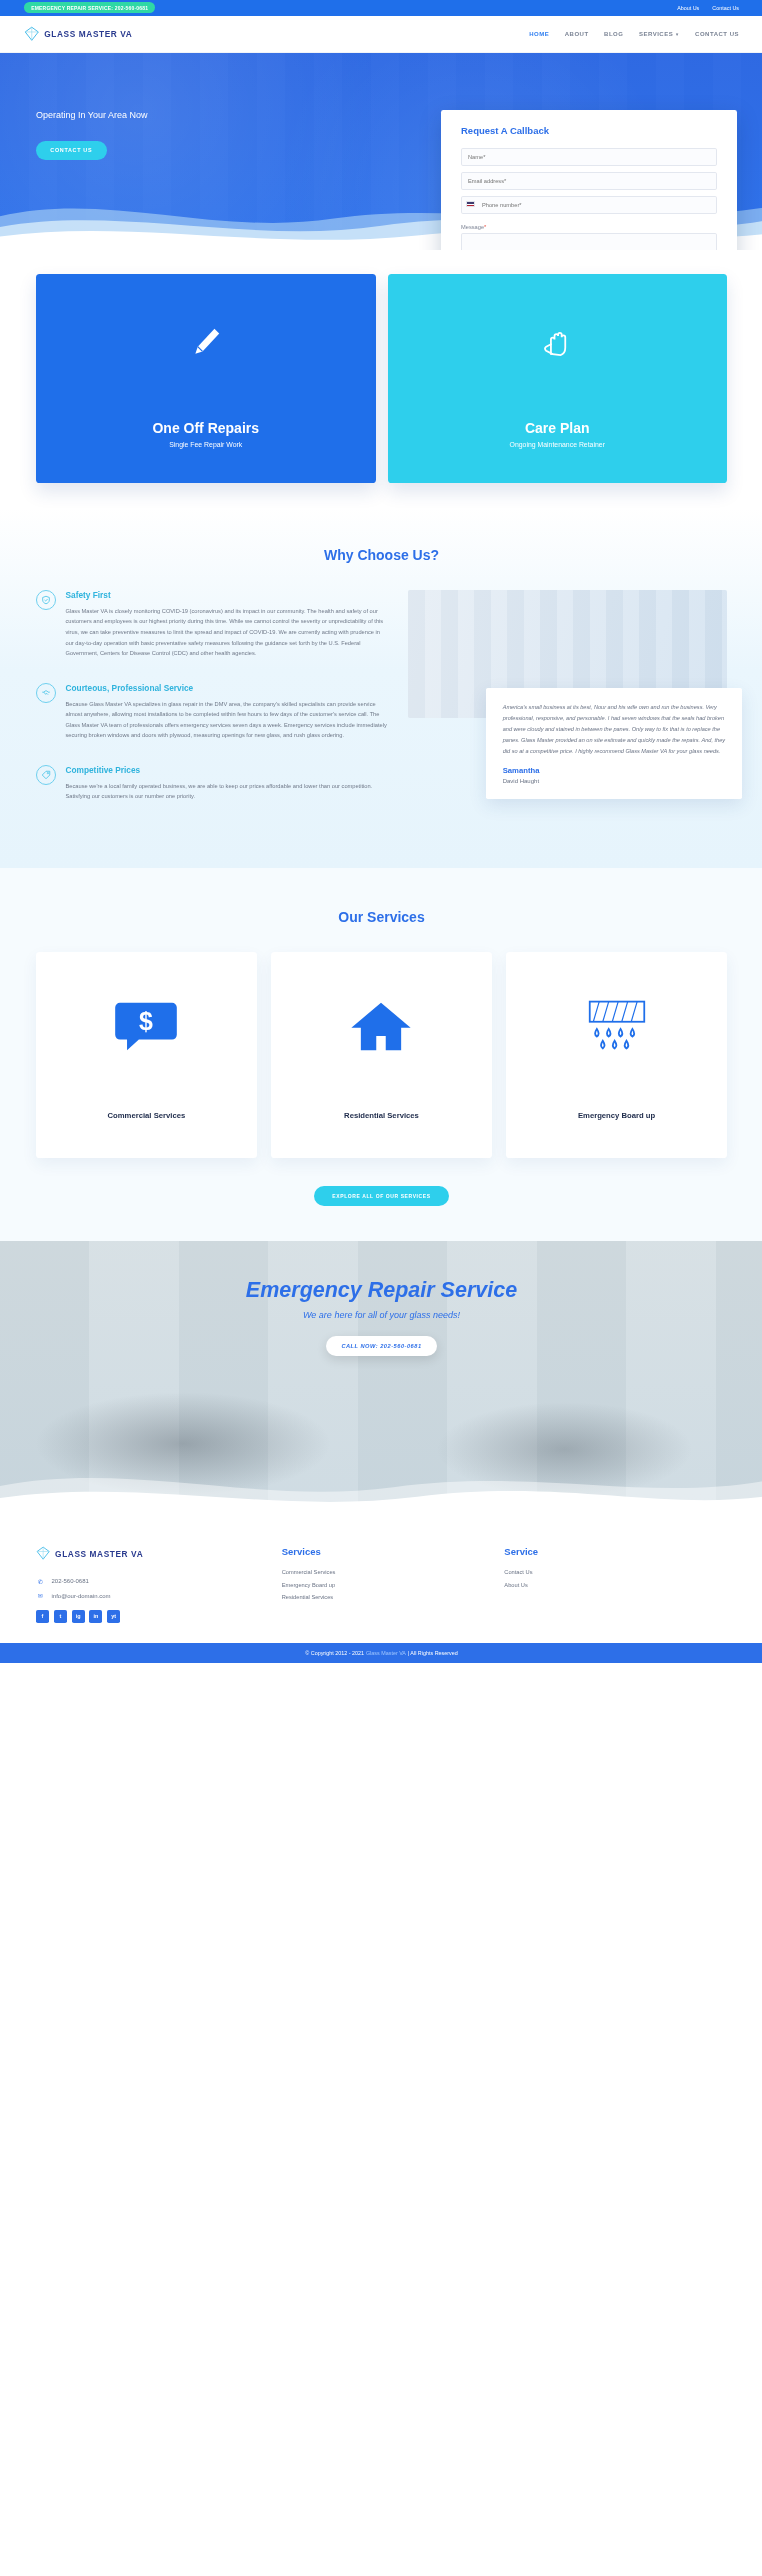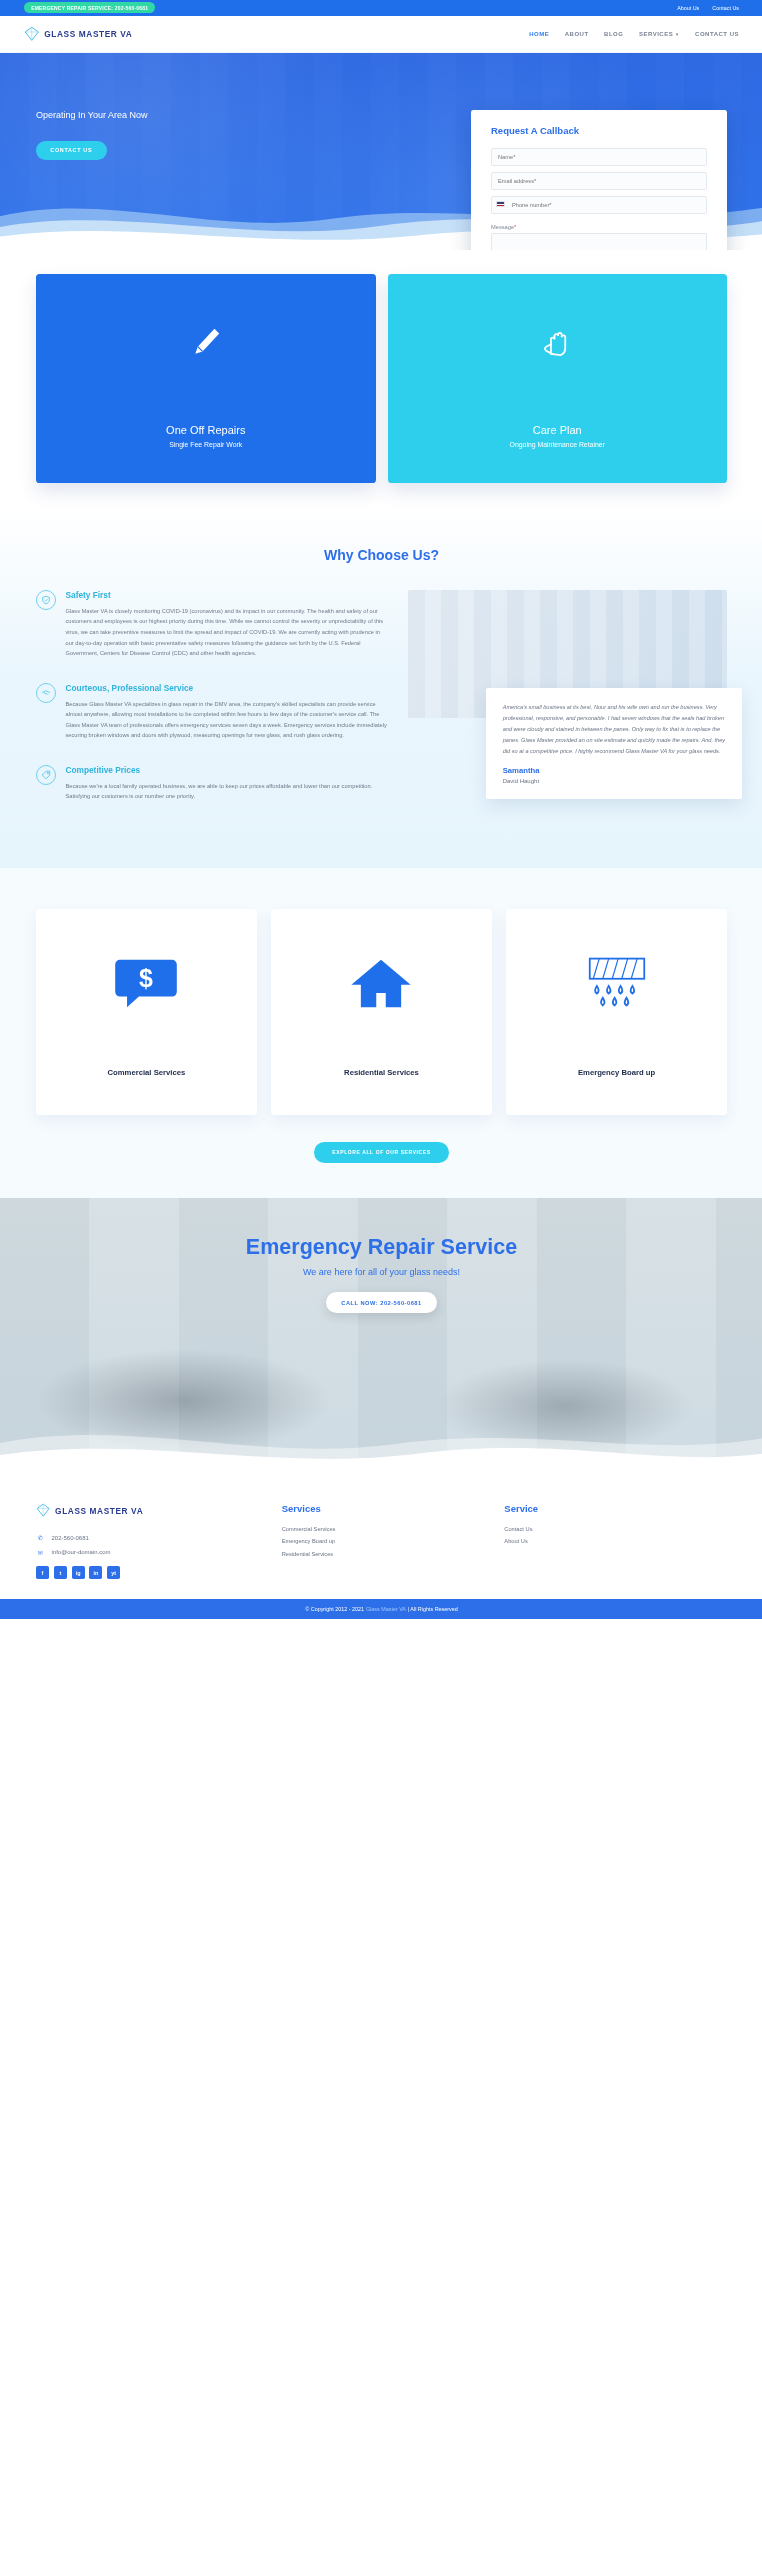--- a/index.html
+++ b/index.html
@@ -85,22 +85,22 @@
   }
   .hero p.sub { font-size: 9px; font-weight: 300; margin-bottom: 21px; }
   .btn-pill {
     display: inline-block; background: #2ecfec; color: #fff;
     font-size: 5.4px; font-weight: bold; letter-spacing: 0.7px;
     padding: 6.6px 14.3px; border-radius: 12px; text-decoration: none;
     border: none; cursor: pointer;
   }
   
   .callback {
-    position: absolute; right: 36px; top: 57px; z-index: 5;
-    width: 256px; background: #fff; border-radius: 2.4px;
+    position: absolute; right: 26px; top: 57px; z-index: 5;
+    width: 296px; background: #fff; border-radius: 2.4px;
     box-shadow: 0 7.2px 22.6px rgba(10,40,90,.22);
     padding: 15.5px 20px 18px;
   }
   .callback h3 {
     font-size: 9.5px; color: #2d6fe8; font-weight: bold; margin-bottom: 12px;
   }
   .field {
     width: 100%; height: 18px; border: 0.6px solid #e3e7ef; border-radius: 1.8px;
     background: #fbfcfe; font-size: 5.7px; color: #b6bcc9;
     padding: 0 6px; margin-bottom: 6px; font-family: inherit;
@@ -122,21 +122,21 @@
   .cards {
     display: flex; gap: 12px; padding: 24px 36px 0; justify-content: center;
   }
   .svc-card {
     flex: 1; height: 209px; border-radius: 3.6px; color: #fff;
     display: flex; flex-direction: column; align-items: center;
     justify-content: flex-end; padding-bottom: 35px;
     box-shadow: 0 8.3px 18px rgba(20,60,140,.13);
   }
   .svc-card .ic { margin-bottom: auto; margin-top: 50px; }
-  .svc-card h4 { font-size: 11px; font-weight: normal; margin-bottom: 4.2px; }
+  .svc-card h4 { font-size: 14px; font-weight: bold; margin-bottom: 4.2px; }
   .svc-card p { font-size: 6.9px; font-weight: 300; }
 
   
   .why {
     background: linear-gradient(180deg,#ffffff 0%, #eaf6fd 45%, #e6f4fc 100%);
     padding: 39px 0 42px; margin-top: 25px;
   }
   .sec-title {
     text-align: center; color: #2d6fe8; font-size: 14px; font-weight: bold;
     margin-bottom: 27.4px;
@@ -191,20 +191,21 @@
   .explore {
     display: inline-block; background: #2ecfec; color: #fff; font-size: 5px;
     font-weight: bold; letter-spacing: 0.6px; padding: 7.2px 18px;
     border-radius: 12px; text-decoration: none; border: none; cursor: pointer;
   }
 
   
   .emergency {
     position: relative; height: 274px; overflow: hidden;
     background: linear-gradient(180deg,#9fb0b6,#cfd8da);
+    font-style: italic;
   }
   .em-photo {
     position: absolute; inset: 0;
     background:
       linear-gradient(180deg, rgba(245,250,253,.35), rgba(215,230,240,.45)),
       repeating-linear-gradient(90deg,#b9c6cc 0 89px,#c8d3d8 89px 179px),
       linear-gradient(160deg,#8c9ba2,#d7e1e5);
   }
   .em-photo::after{
     content:""; position:absolute; left:0; right:0; top:0; height:100%;
@@ -395,20 +396,21 @@
       <div class="testimonial">
         <p class="quote">America's small business at its best, Nour and his wife own and run the business. Very professional, responsive, and personable. I had seven windows that the seals had broken and were cloudy and stained in between the panes. Only way to fix that is to replace the panes. Glass Master provided an on site estimate and quickly made the repairs. And, they did so at a competitive price. I highly recommend Glass Master VA for your glass needs.</p>
         <div class="who">Samantha</div>
         <div class="role">David Haught</div>
       </div>
     </div>
   </div>
 </div>
 
 <div class="services">
+  <div class="sec-title">Our Services</div>
 
   <div class="svc-grid">
 
     <div class="svc-tile">
       <span>
         <svg width="64" height="57" viewBox="0 0 108 96">
           <path d="M10 8 h88 a8 8 0 0 1 8 8 v46 a8 8 0 0 1 -8 8 H42 L22 88 V70 H10 a8 8 0 0 1 -8 -8 V16 a8 8 0 0 1 8 -8 Z" fill="#1f6fea"></path>
           <text x="54" y="54" font-size="42" font-weight="bold" fill="#ffffff" text-anchor="middle" font-family="Liberation Sans, sans-serif">$</text>
         </svg>
       </span>

